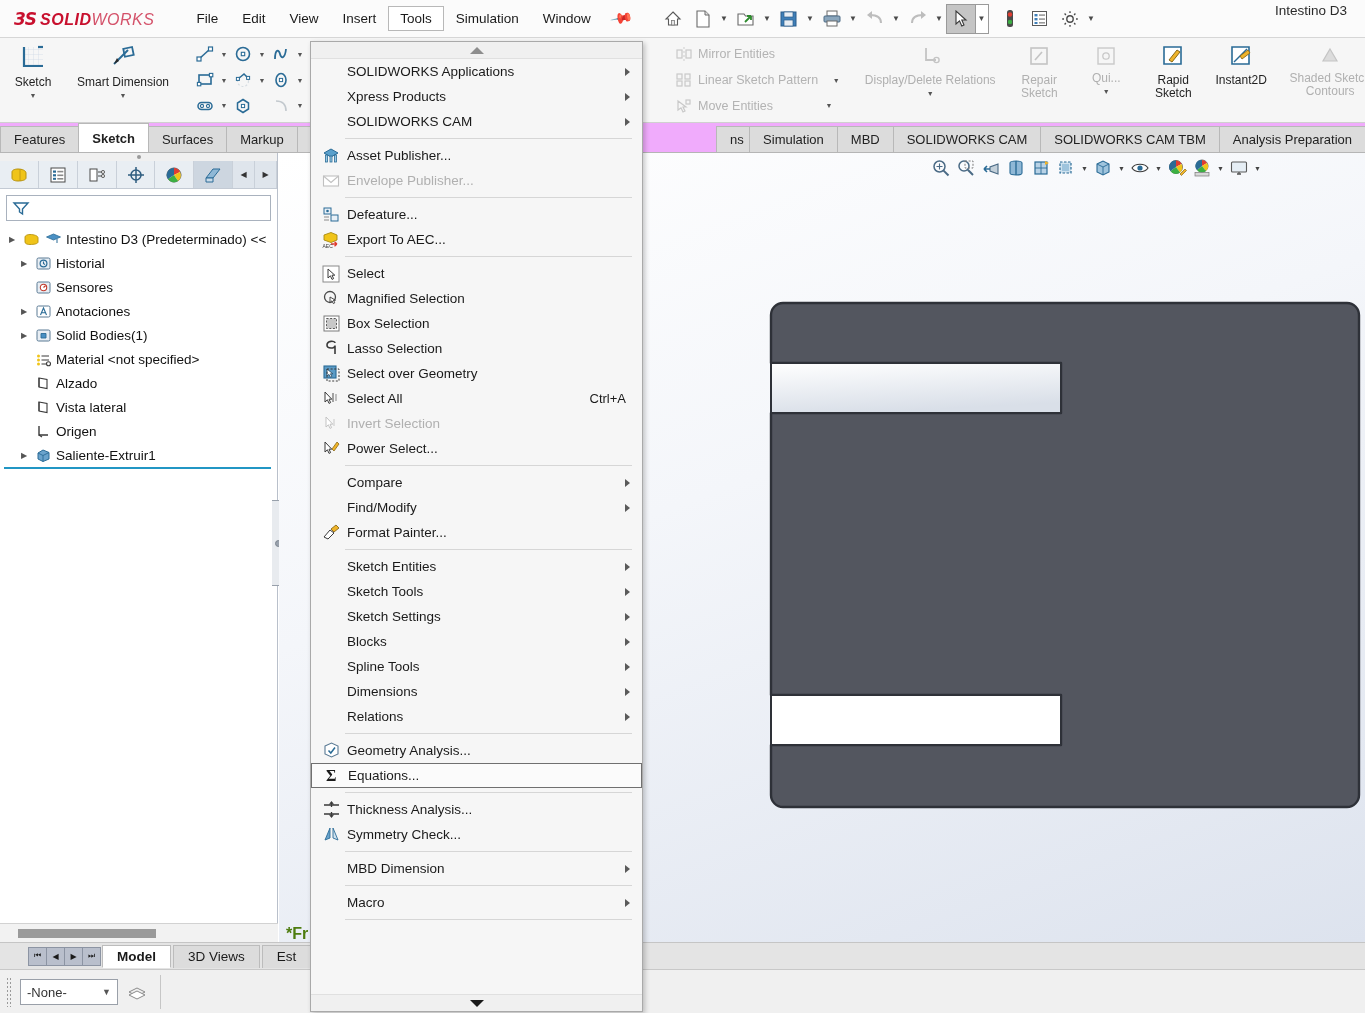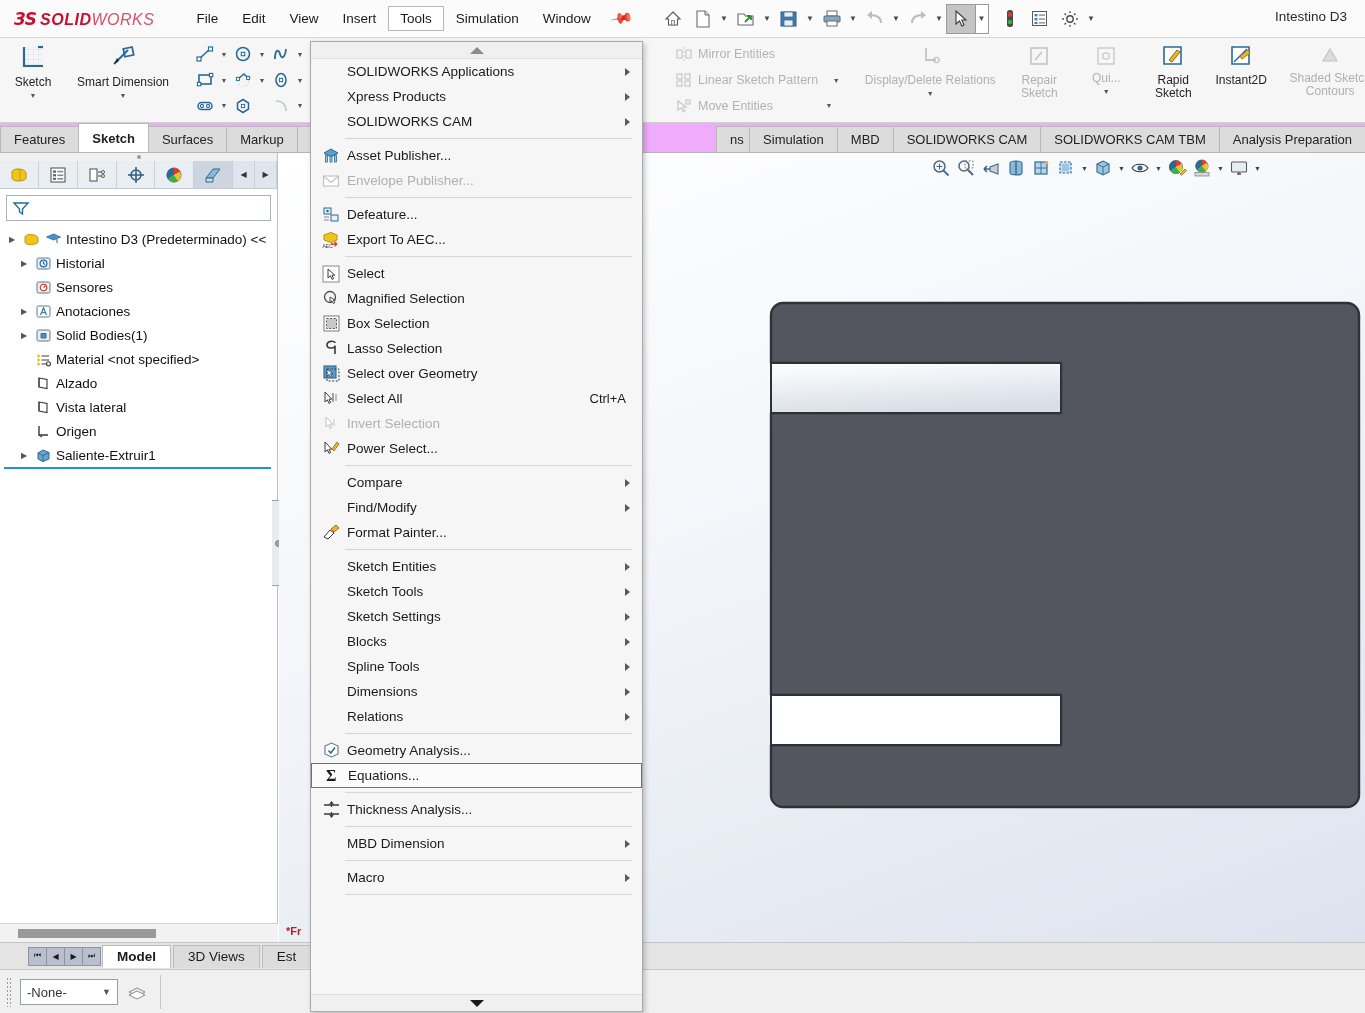--- a/index.html
+++ b/index.html
@@ -48,21 +48,21 @@
     width: 30px; height: 30px; display: flex; align-items: center; justify-content: center;
     cursor: default;
   }
   .qbtn.sel { background: #c5c5c5; border: 1px solid #9a9a9a; }
   .qarrow {
     width: 13px; height: 30px; display: flex; align-items: center; justify-content: center;
     font-size: 8px; color: #4a4a4a;
   }
   .qarrow.boxed { border: 1px solid #9a9a9a; border-left: none; background: #fff; height: 30px;}
   .doc-title {
-    position: absolute; right: 18px; top: 9px;
+    position: absolute; right: 18px; top: 3px;
     font-size: 13.5px; color: #2a2a2a;
   }
 
   
   .ribbon {
     position: absolute; left: 0; top: 38px; width: 1365px; height: 85px;
     background: #f6f6f6; border-bottom: 1px solid #d0d0d0;
     display: flex; align-items: stretch;
   }
   .rgroup { display: flex; align-items: stretch; padding: 0 2px; }
@@ -1112,20 +1112,29 @@
         <div class="micon">
           <svg width="19" height="19" viewBox="0 0 19 19">
               <path d="M2 5 H17 M2 14 H17" stroke="#3a3a3a" stroke-width="1.3"></path>
               <path d="M9.5 2 L9.5 7 M9.5 12 L9.5 17" stroke="#3a3a3a" stroke-width="1.3"></path>
               <path d="M7.5 4.5 L9.5 2 L11.5 4.5" fill="none" stroke="#3a3a3a" stroke-width="1.2"></path>
               <path d="M7.5 14.5 L9.5 17 L11.5 14.5" fill="none" stroke="#3a3a3a" stroke-width="1.2"></path>
             </svg>
         </div>
         <div class="mlabel">Thickness Analysis...</div>
       </div>
+      <div class="mrow">
+        <div class="micon">
+          <svg width="19" height="19" viewBox="0 0 19 19">
+              <path d="M8 3 L3 15 L8 13 Z" fill="#6aa3cc" stroke="#2a6b96" stroke-width=".9"></path>
+              <path d="M11 3 L16 15 L11 13 Z" fill="#cfe2ef" stroke="#2a6b96" stroke-width=".9"></path>
+            </svg>
+        </div>
+        <div class="mlabel">Symmetry Check...</div>
+      </div>
       <div class="msep"></div>
 
       <div class="mrow">
         <div class="micon"></div>
         <div class="mlabel">MBD Dimension</div>
         <div class="msub"></div>
       </div>
       <div class="msep"></div>
 
       <div class="mrow">
@@ -1161,15 +1170,15 @@
       <div style="margin-left:8px">
         <svg width="22" height="18" viewBox="0 0 22 18">
             <path d="M3 9 L11 5 L19 9 L11 13 Z" fill="#f0f0f0" stroke="#8a8a8a" stroke-width="1"></path>
             <path d="M3 12 L11 8 L19 12 L11 16 Z" fill="#ffffff" stroke="#8a8a8a" stroke-width="1"></path>
           </svg>
       </div>
       <div class="statdivider"></div>
     </div>
   </div>
 
-  <div style="position:absolute;left:286px;top:925px;font-size:11px;font-weight:bold;color:#b91c1c;">*Fr</div>
+  <div style="position:absolute;left:286px;top:925px;font-size:16px;font-weight:bold;color:#4d7c0f;">*Fr</div>
 
 </div>
 
 </body></html>

